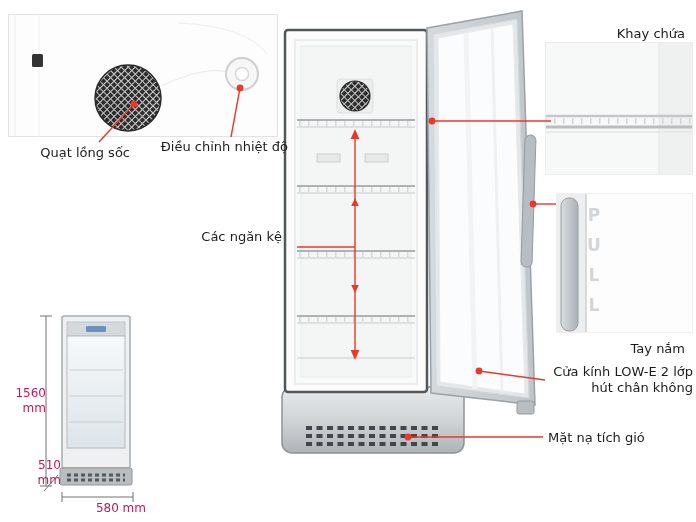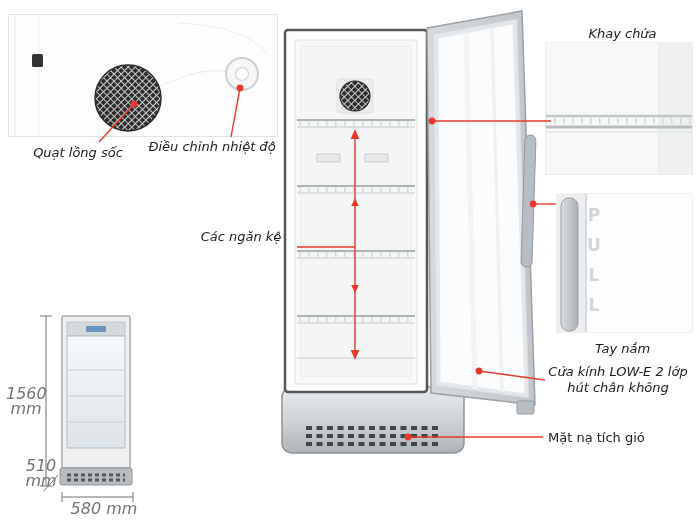--- a/index.html
+++ b/index.html
@@ -2,22 +2,22 @@
 <html><head>
 <meta charset="utf-8">
 <style>
   * { margin:0; padding:0; box-sizing:border-box; }
   html,body { background:#ffffff; }
   body { font-family:"DejaVu Sans","Liberation Sans",sans-serif; }
   .stage { position:relative; width:696px; height:522px; background:#ffffff; overflow:hidden; }
   .abs { position:absolute; }
   .overlay { left:0; top:0; pointer-events:none; }
   .label { position:absolute; font-size:13px; color:#1c1c1c; line-height:16px; }
-  .center { text-align:center;font-style:italic; }
-  .dim { font-size:16px; color:#737373; line-height:15px; }
+  .center { text-align:right; }
+  .dim { font-size:12px; color:#be185d; line-height:15px; }
   .footer { font-size:13px; color:#2b2b2b; }
   .footer .bold { font-weight:bold; }
   .pull-text {
     position:absolute; left:584px; top:205px; height:128px;
     writing-mode:vertical-lr; text-orientation:upright;
     letter-spacing:10px; font-size:17px; font-weight:bold; color:#d2d6d9;
   }
 </style>
 </head>
 <body>
@@ -197,21 +197,21 @@
       <line x1="40" y1="486" x2="52" y2="486"></line>
       <line x1="62" y1="497" x2="133" y2="497"></line>
       <line x1="62" y1="492" x2="62" y2="502"></line>
       <line x1="133" y1="492" x2="133" y2="502"></line>
       <line x1="44" y1="491" x2="58" y2="475"></line>
     </g>
   </svg>
 
   <div class="label center" style="left:26px;top:145px;width:104px">Quạt lồng sốc</div>
   <div class="label center" style="left:136px;top:139px;width:152px">Điều chỉnh nhiệt độ</div>
-  <div class="label center" style="left:176px;top:229px;width:130px">
+  <div class="label center" style="left:152px;top:229px;width:130px">
     <div>Các ngăn kệ</div>
   </div>
   <div class="label center" style="left:560px;top:26px;width:125px">Khay chứa</div>
   <div class="label center" style="left:560px;top:341px;width:125px">Tay nắm</div>
   <div class="label center" style="left:543px;top:364px;width:150px">
     <div>Cửa kính LOW-E 2 lớp</div>
     <div>hút chân không</div>
   </div>
   <div class="label" style="left:548px;top:430px;width:145px">Mặt nạ tích gió</div>
 

